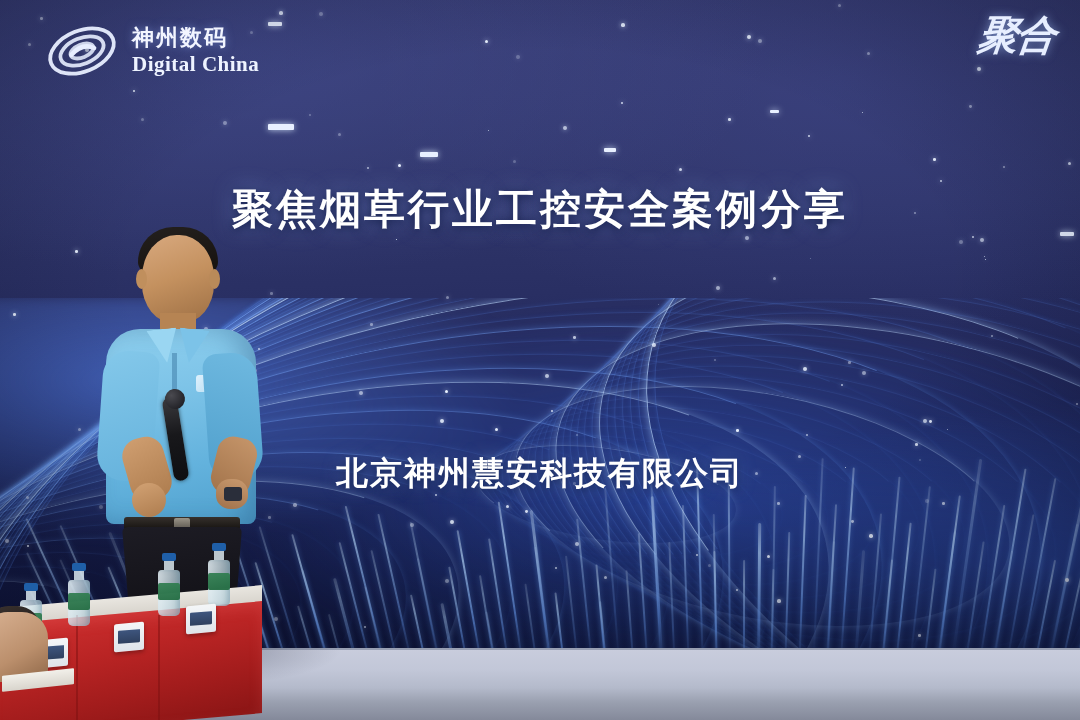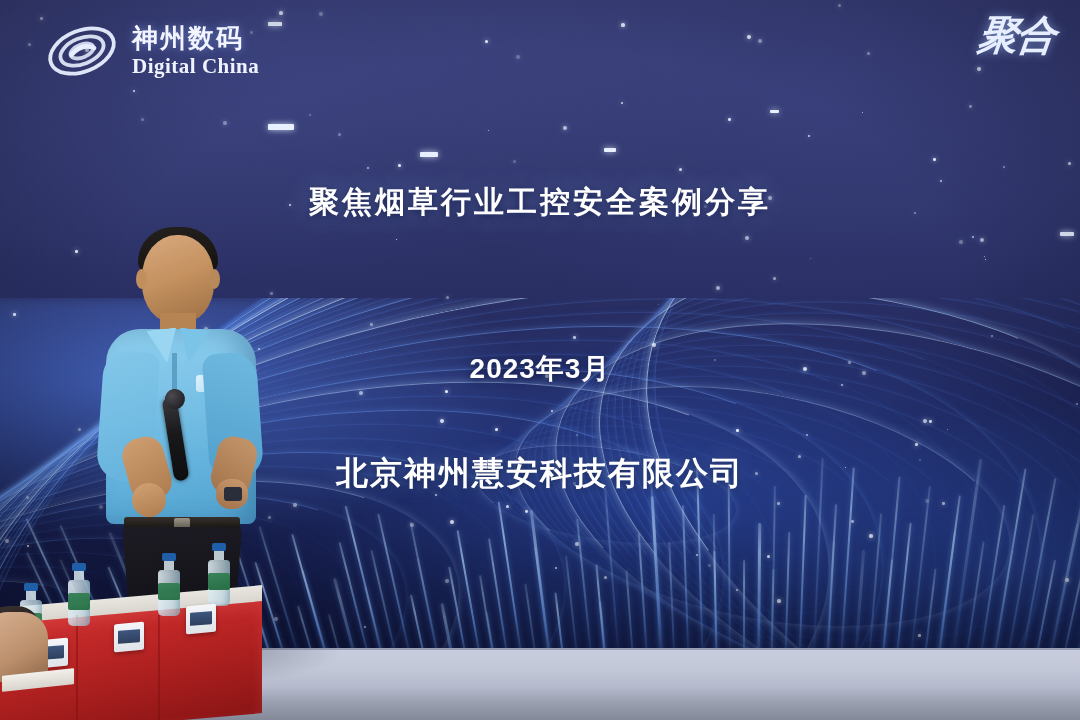--- a/index.html
+++ b/index.html
@@ -63,33 +63,33 @@
   }
 
   
   .particle{position:absolute;border-radius:50%;background:#eaf2ff;box-shadow:0 0 5px rgba(220,235,255,.9);}
   .pdash{position:absolute;background:#e8f0ff;border-radius:1px;box-shadow:0 0 6px rgba(220,235,255,.85);}
 
   
   .logo-dc{position:absolute;left:44px;top:20px;display:flex;align-items:center;gap:12px;}
   .dc-mark{width:76px;height:62px;flex:none;}
   .dc-words{display:flex;flex-direction:column;line-height:1;}
-  .dc-cn{font-size:26px;font-weight:700;color:#f2f5ff;letter-spacing:2px;text-shadow:0 0 8px rgba(150,180,255,.5);}
+  .dc-cn{font-size:22px;font-weight:700;color:#f2f5ff;letter-spacing:2px;text-shadow:0 0 8px rgba(150,180,255,.5);}
   .dc-en{font-size:21px;font-weight:700;color:#eef3ff;letter-spacing:.5px;margin-top:5px;font-family:"Liberation Serif","DejaVu Serif",serif;}
 
   .logo-ju{position:absolute;right:26px;top:18px;text-align:right;}
   .ju-cal{font-size:40px;font-weight:700;color:#e7eeff;letter-spacing:-2px;
           font-family:"Liberation Serif","DejaVu Serif",serif;font-style:italic;
           text-shadow:0 0 10px rgba(170,200,255,.55);line-height:.92;transform:skewX(-6deg);}
   .ju-sub{font-size:27px;font-weight:700;color:#f0f4ff;letter-spacing:3px;margin-top:4px;
           text-shadow:0 0 8px rgba(160,190,255,.5);}
 
   .slide-title{
     position:absolute;left:0;right:0;top:182px;text-align:center;
-    font-size:30px;font-weight:700;color:#ffffff;letter-spacing:3px;
+    font-size:41px;font-weight:700;color:#ffffff;letter-spacing:3px;
     text-shadow:0 2px 10px rgba(10,20,60,.85), 0 0 22px rgba(150,185,255,.45);
   }
   .slide-date{
     position:absolute;left:0;right:0;top:350px;text-align:center;
     font-size:28px;font-weight:700;color:#fdfdff;letter-spacing:1px;
     text-shadow:0 2px 8px rgba(10,20,60,.8);
   }
   .slide-org{
     position:absolute;left:0;right:0;top:452px;text-align:center;
     font-size:32px;font-weight:700;color:#ffffff;letter-spacing:2px;
@@ -539,21 +539,20 @@
         <span class="dc-cn">神州数码</span>
         <span class="dc-en">Digital China</span>
       </div>
     </div>
 
     <div class="logo-ju">
       <div class="ju-cal">聚合</div>
     </div>
 
     <div class="slide-title">聚焦烟草行业工控安全案例分享</div>
-    <div class="slide-date">2023年3月</div>
     <div class="slide-org">北京神州慧安科技有限公司</div>
   </div>
 
   <div class="floor">
     <div class="floor-seam"></div>
     <div class="floor-shadow"></div>
   </div>
 
   <div class="speaker">
     <div class="sp-hair"></div>

